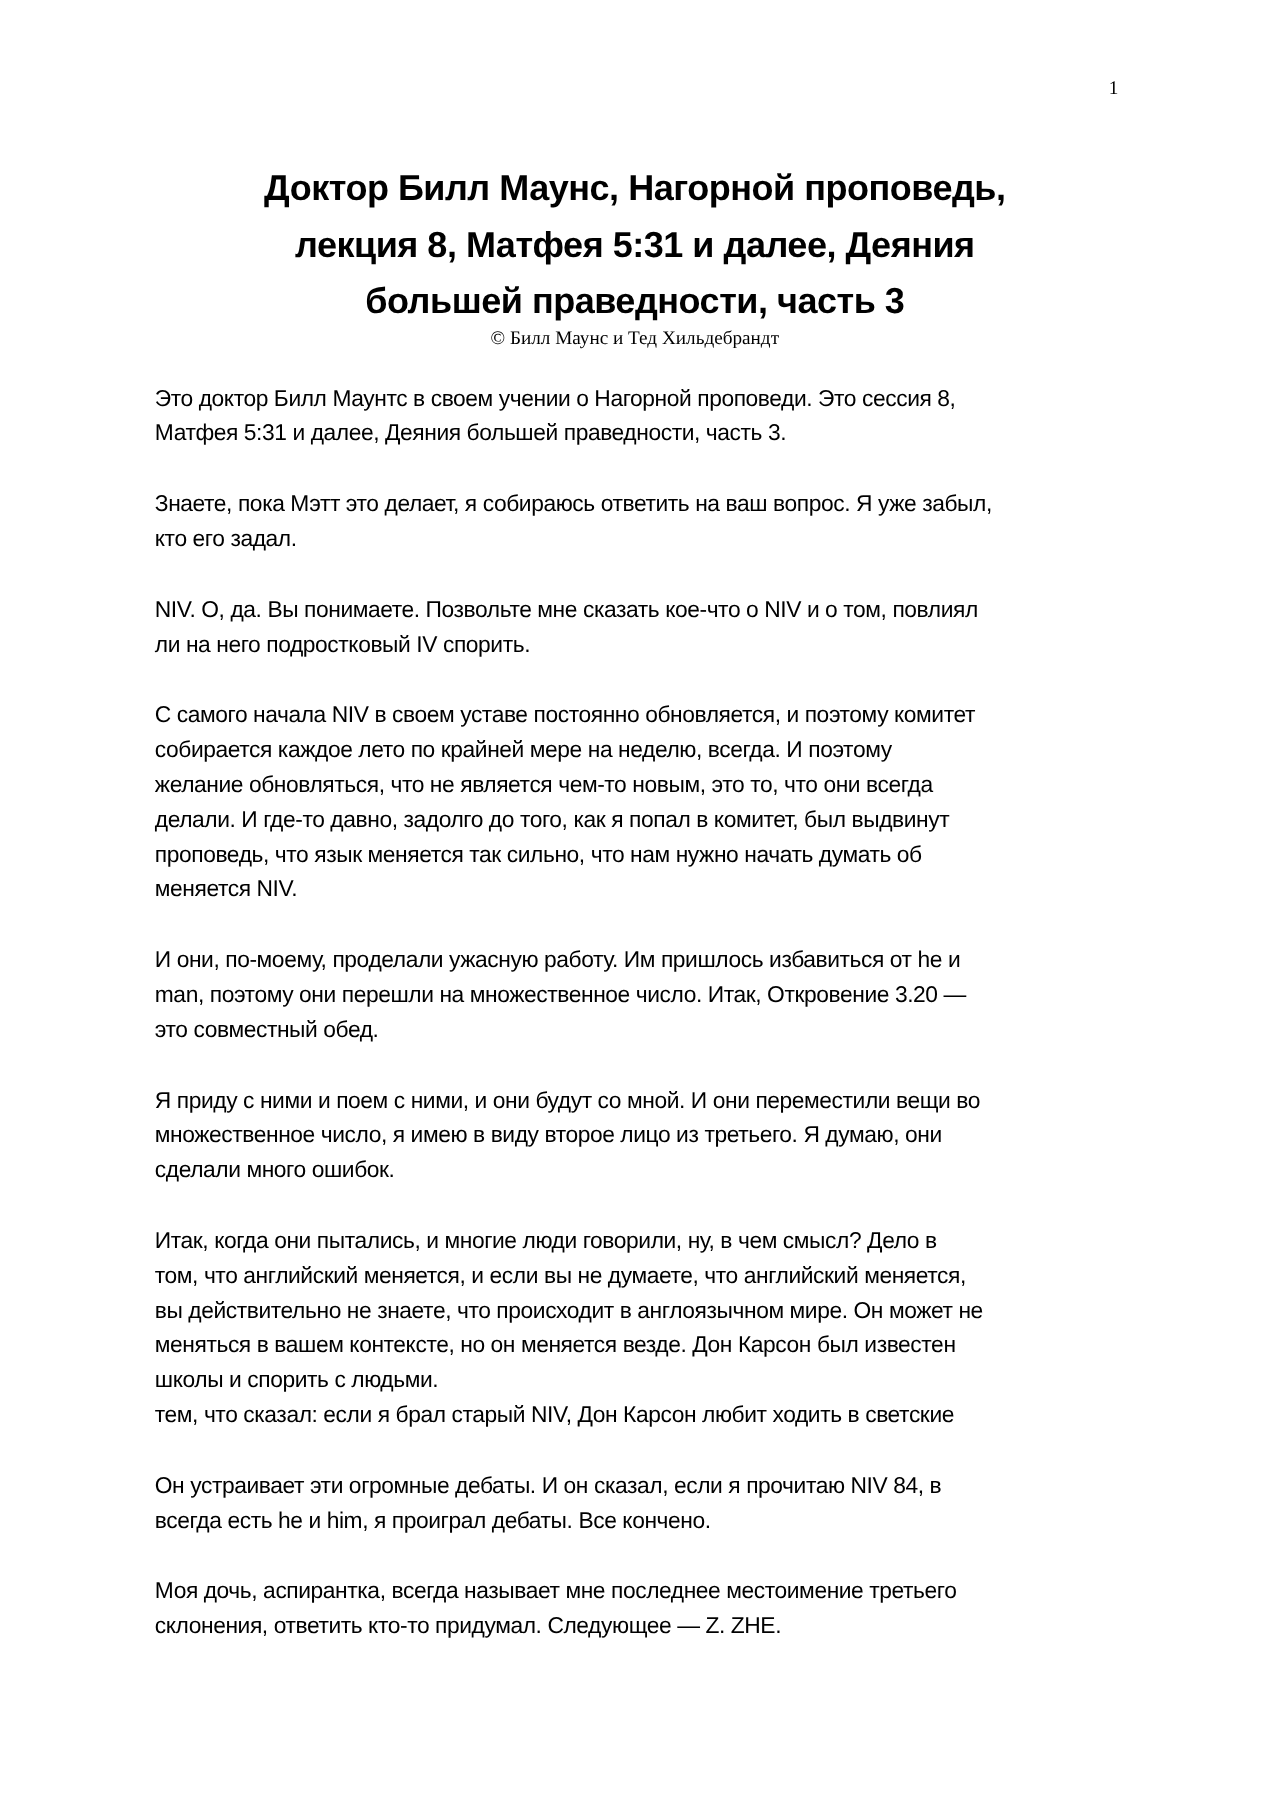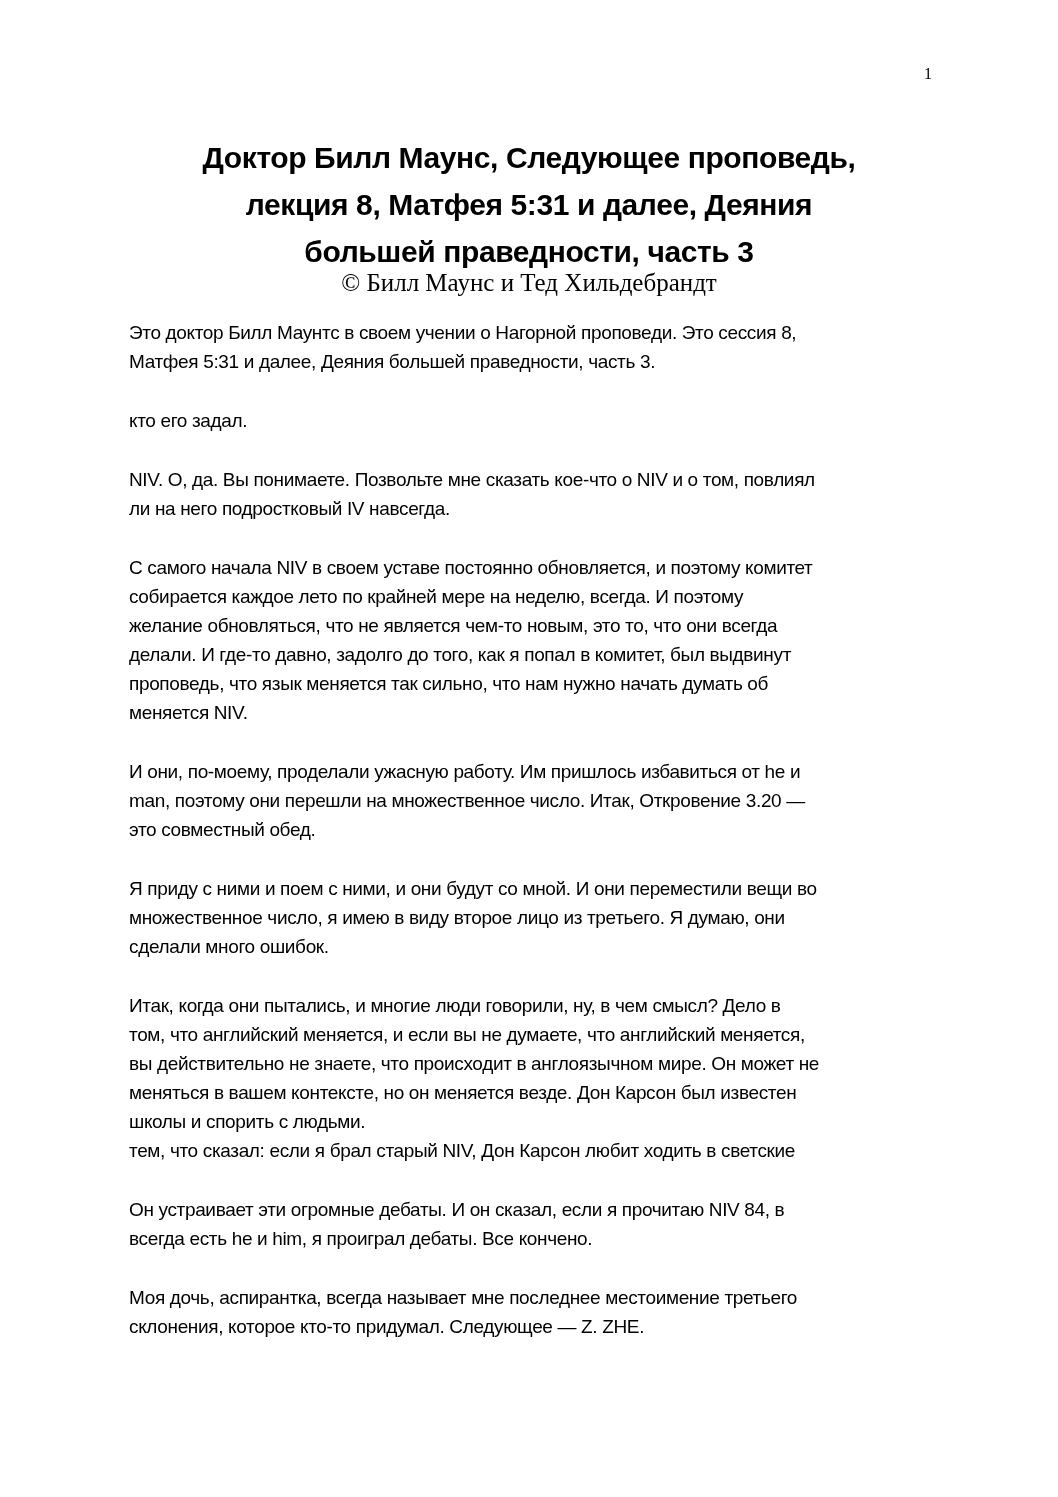--- a/index.html
+++ b/index.html
@@ -33,21 +33,21 @@
       margin: 0;
       font-family: "Liberation Sans", sans-serif;
       font-weight: bold;
       font-size: 30px;
       line-height: 47px;
       letter-spacing: -0.4px;
     }
     .title span { display: block; }
     .copyright {
       font-family: "Liberation Serif", serif;
-      font-size: 25px;
+      font-size: 16px;
       line-height: 24px;
       margin-top: -4px;
       text-align: center;
     }
     .body-text {
       position: absolute;
       top: 318px;
       left: 129px;
       width: 800px;
       font-family: "Liberation Sans", sans-serif;
@@ -60,38 +60,39 @@
     }
     .para span { display: block; white-space: nowrap; }
   </style>
 </head>
 <body>
 
 <div class="page-number">1</div>
 
 <div class="title-block">
   <h1 class="title">
-    <span>Доктор Билл Маунс, Следующее проповедь,</span>
+    <span>Доктор Билл Маунс, Нагорной проповедь,</span>
     <span>лекция 8, Матфея 5:31 и далее, Деяния</span>
     <span>большей праведности, часть 3</span>
   </h1>
   <div class="copyright">© Билл Маунс и Тед Хильдебрандт</div>
 </div>
 
 <div class="body-text">
   <p class="para">
     <span>Это доктор Билл Маунтс в своем учении о Нагорной проповеди. Это сессия 8,</span>
     <span>Матфея 5:31 и далее, Деяния большей праведности, часть 3.</span>
   </p>
   <p class="para">
+    <span>Знаете, пока Мэтт это делает, я собираюсь ответить на ваш вопрос. Я уже забыл,</span>
     <span>кто его задал.</span>
   </p>
   <p class="para">
     <span>NIV. О, да. Вы понимаете. Позвольте мне сказать кое-что о NIV и о том, повлиял</span>
-    <span>ли на него подростковый IV навсегда.</span>
+    <span>ли на него подростковый IV спорить.</span>
   </p>
   <p class="para">
     <span>С самого начала NIV в своем уставе постоянно обновляется, и поэтому комитет</span>
     <span>собирается каждое лето по крайней мере на неделю, всегда. И поэтому</span>
     <span>желание обновляться, что не является чем-то новым, это то, что они всегда</span>
     <span>делали. И где-то давно, задолго до того, как я попал в комитет, был выдвинут</span>
     <span>проповедь, что язык меняется так сильно, что нам нужно начать думать об</span>
     <span>меняется NIV.</span>
   </p>
   <p class="para">
@@ -111,15 +112,15 @@
     <span>меняться в вашем контексте, но он меняется везде. Дон Карсон был известен</span>
     <span>школы и спорить с людьми.</span>
     <span>тем, что сказал: если я брал старый NIV, Дон Карсон любит ходить в светские</span>
   </p>
   <p class="para">
     <span>Он устраивает эти огромные дебаты. И он сказал, если я прочитаю NIV 84, в</span>
     <span>всегда есть he и him, я проиграл дебаты. Все кончено.</span>
   </p>
   <p class="para">
     <span>Моя дочь, аспирантка, всегда называет мне последнее местоимение третьего</span>
-    <span>склонения, которое кто-то придумал. Следующее — Z. ZHE.</span>
+    <span>склонения, ответить кто-то придумал. Следующее — Z. ZHE.</span>
   </p>
 </div>
 
 </body></html>

